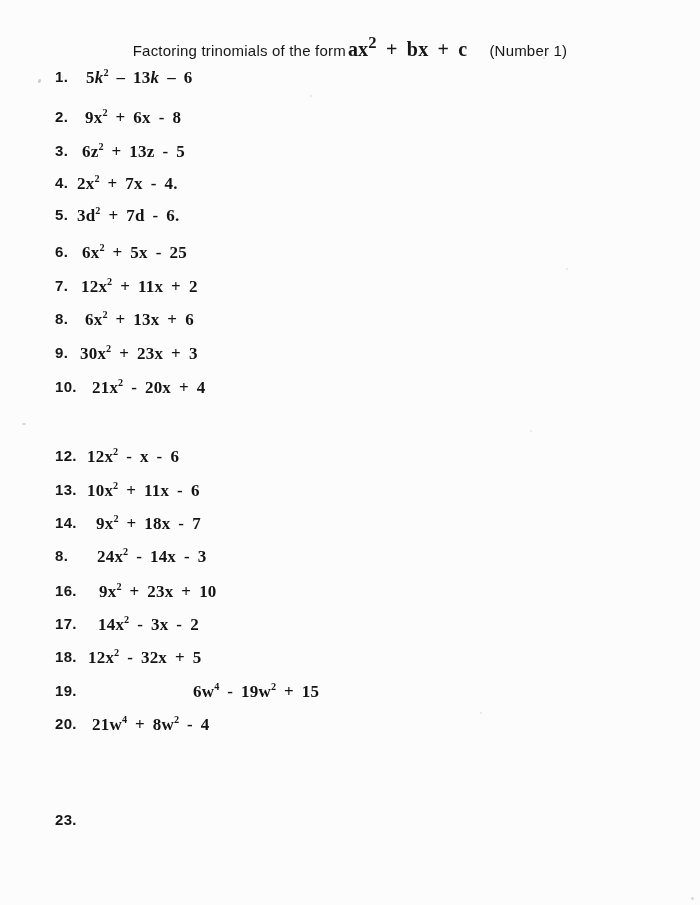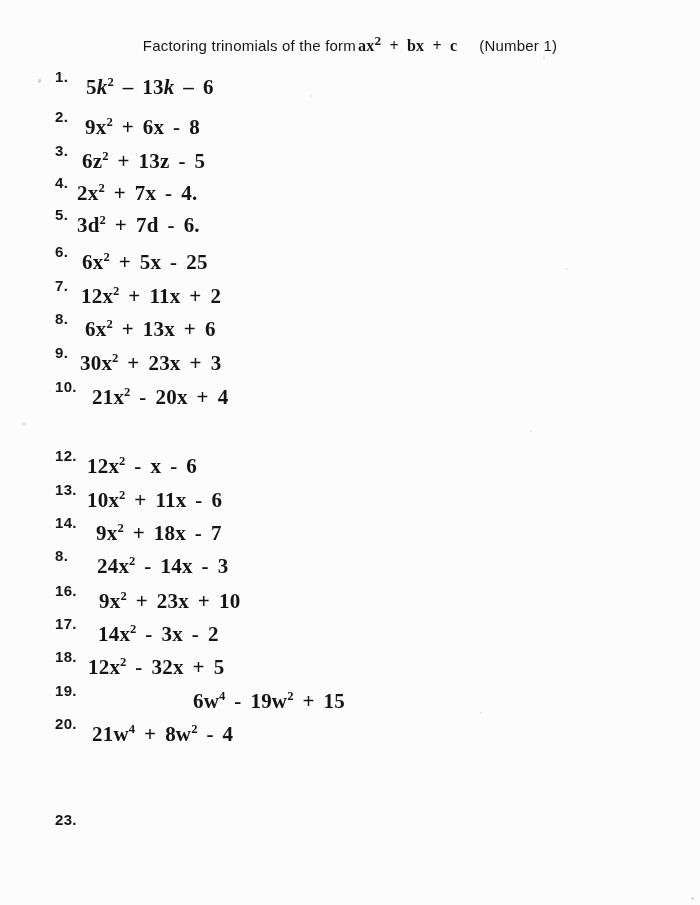--- a/index.html
+++ b/index.html
@@ -17,35 +17,35 @@
     top:33px;left:0;width:100%;
     text-align:center;
     font-size:15px;
     letter-spacing:0.2px;
     color:#161616;
     white-space:nowrap;
   }
   .title .math-frag{
     font-family:"Liberation Serif", serif;
     font-weight:700;
-    font-size:16px;
+    font-size:20px;
     word-spacing:4px;
     padding:0 2px;
   }
   .title .suffix{margin-left:20px;}
   .row{position:absolute;left:0;width:100%;height:24px;}
   .num{
     position:absolute;left:55px;top:1px;
     font-size:15px;font-weight:700;color:#161616;
     letter-spacing:0.3px;
   }
   .expr{
-    position:absolute;top:8px;
+    position:absolute;top:1px;
     font-family:"Liberation Serif", serif;
-    font-size:21px;font-weight:700;color:#141414;
+    font-size:17px;font-weight:700;color:#141414;
     word-spacing:3.5px;letter-spacing:0.2px;
     white-space:nowrap;
   }
   .expr sup{font-size:0.6em;line-height:0;letter-spacing:0;}
   .italic-vars i{font-style:italic;}
   .speck{position:absolute;background:#cfcfcf;border-radius:50%;}
 </style>
 </head>
 <body>
 

